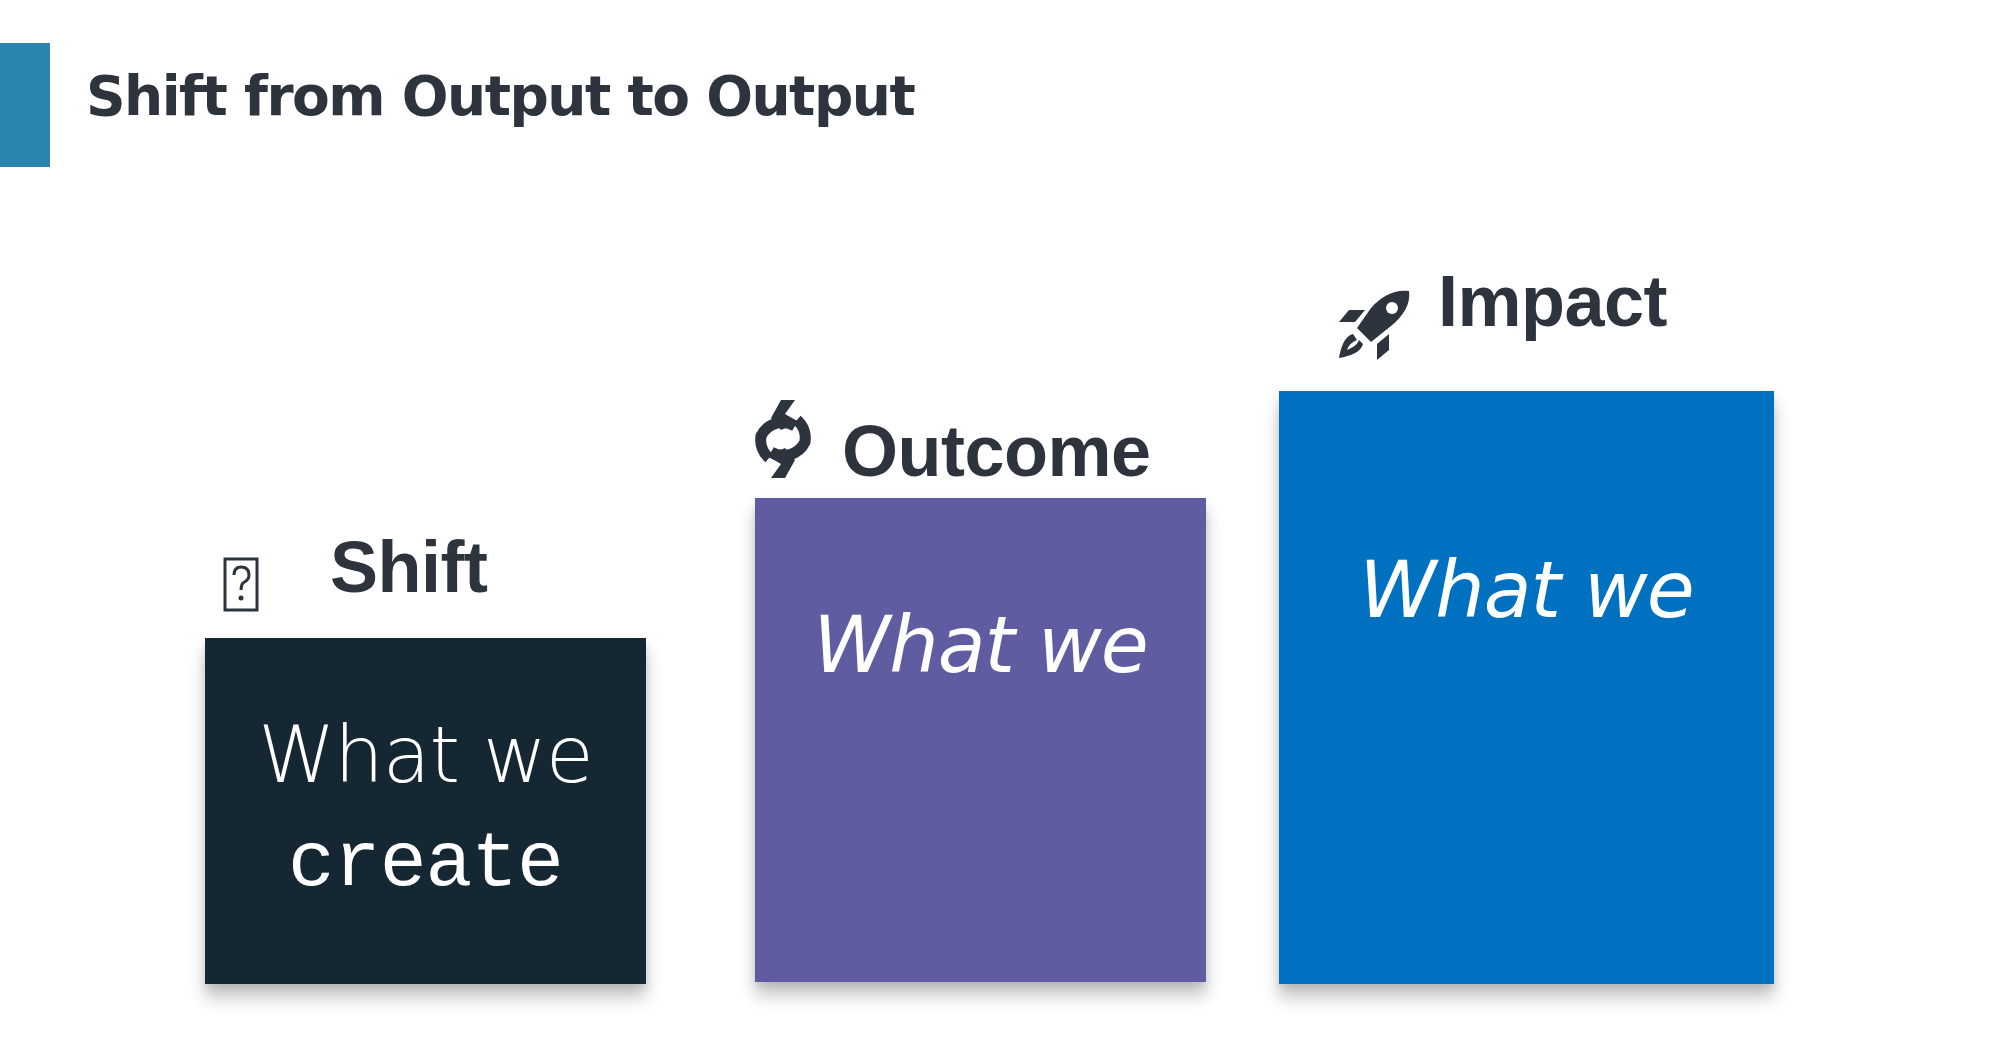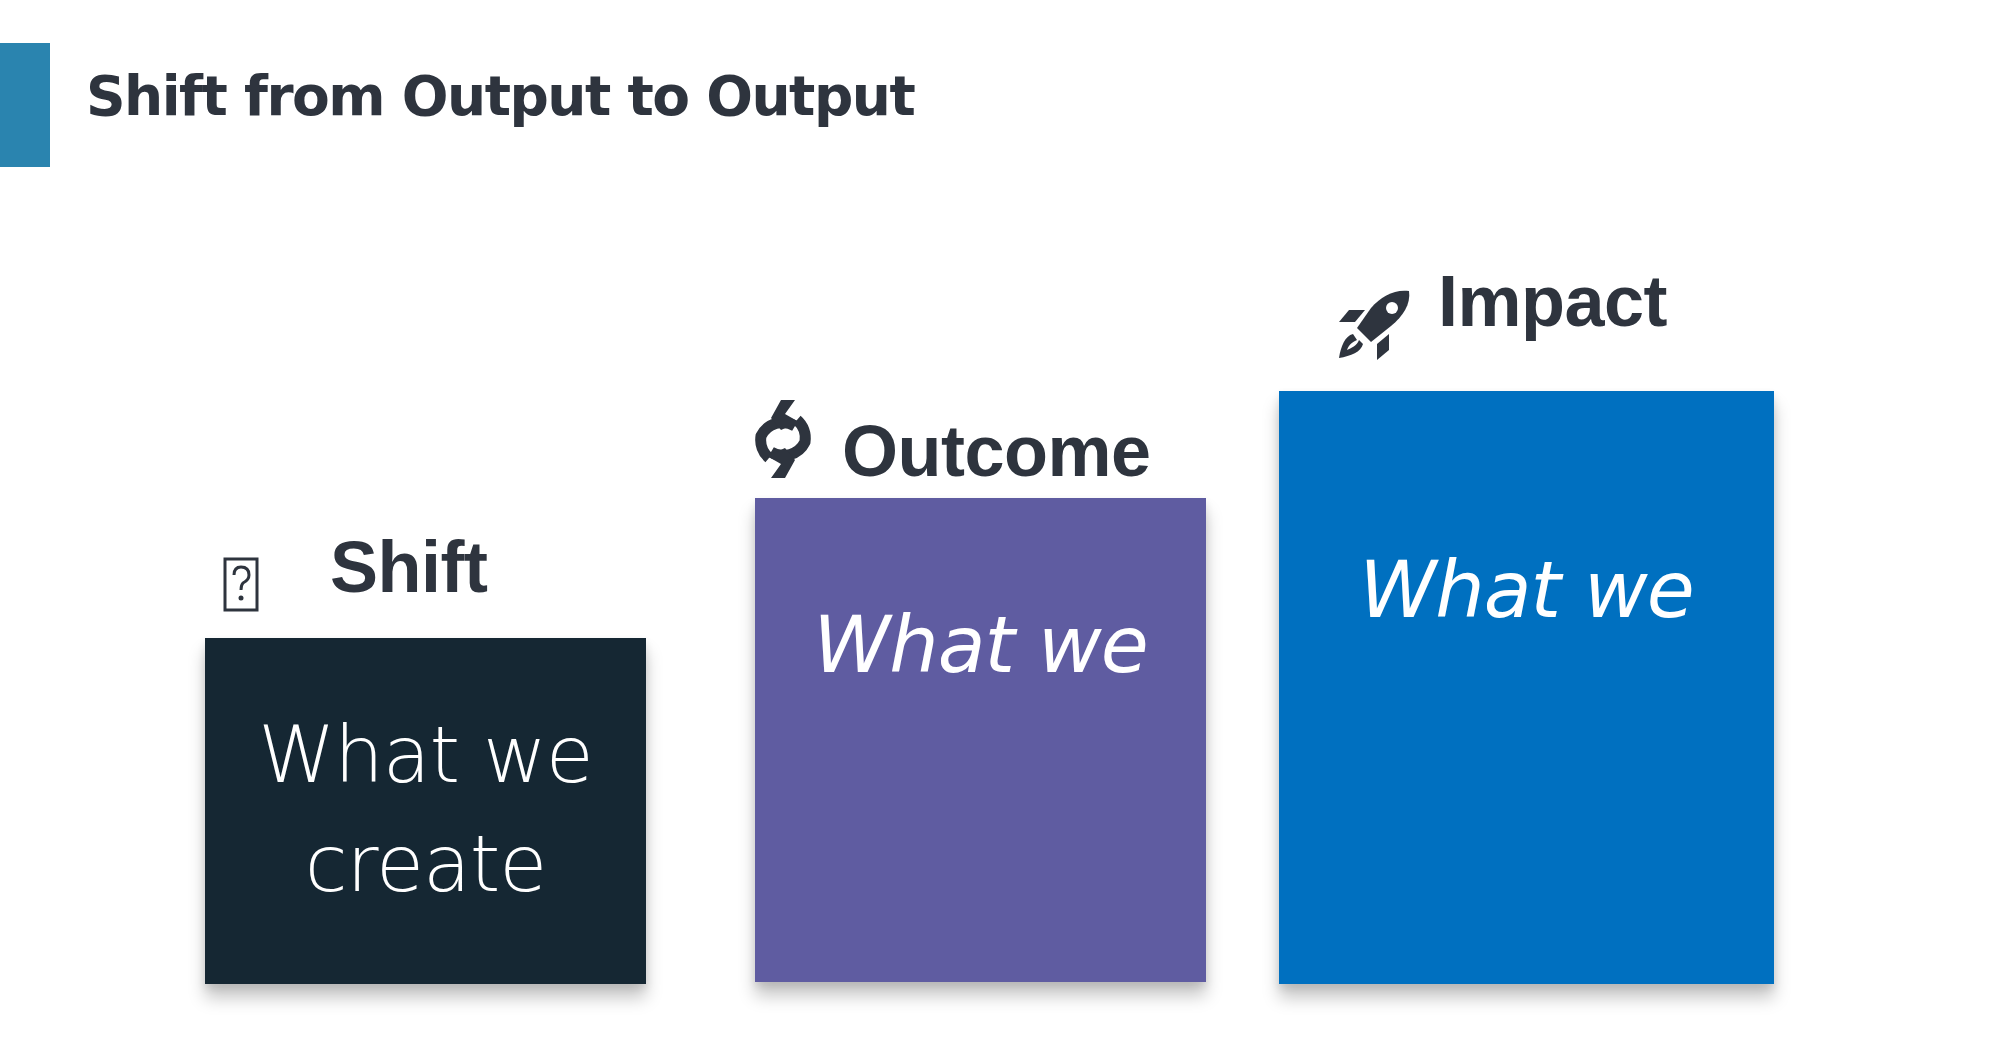--- a/index.html
+++ b/index.html
@@ -86,21 +86,21 @@
     <rect x="2" y="2" width="32" height="51" fill="none" stroke="#2e343e" stroke-width="3"></rect>
     <path d="M11 18 Q11 10 18 10 Q26 10 26 18 Q26 23 20 26 Q18 28 18 33" fill="none" stroke="#2e343e" stroke-width="3"></path>
     <circle cx="18" cy="41" r="2.5" fill="#2e343e"></circle>
   </svg>
 </div>
 <div class="label" style="left:330px; top:522px;">
   <span class="label-text">Shift</span>
 </div>
 <div class="box" style="left:205px; top:638px; width:441px; height:346px; background:#152733;">
   <div class="box-line" style="top:67px;">What we</div>
-  <div class="box-line" style="top:176px;">create</div>
+  <div class="box-line" style="top:176px;font-family:Liberation Mono, monospace;">create</div>
 </div>
 
 <div class="icon" style="left:751px; top:396px; width:64px; height:86px;">
   <svg viewBox="0 0 64 86">
     <path d="M44 30 A24 24 0 0 0 10 40 A24 24 0 0 0 18 62" fill="none" stroke="#2e343e" stroke-width="11"></path>
     <polygon points="30,4 44,4 34,18 48,26 30,34 20,22" fill="#2e343e"></polygon>
     <path d="M20 56 A24 24 0 0 0 54 46 A24 24 0 0 0 46 24" fill="none" stroke="#2e343e" stroke-width="11"></path>
     <polygon points="34,82 20,82 30,68 16,60 34,52 44,64" fill="#2e343e"></polygon>
   </svg>
 </div>

